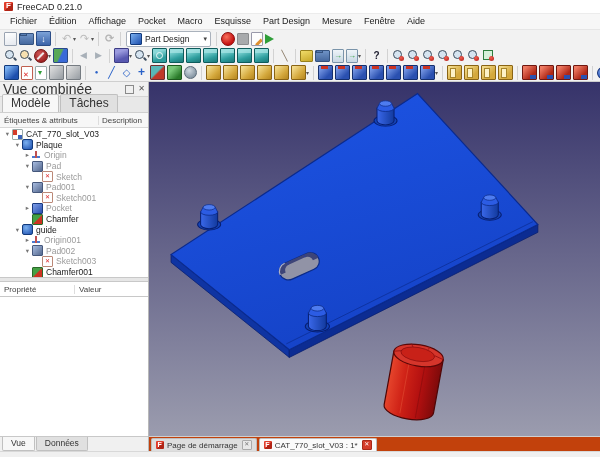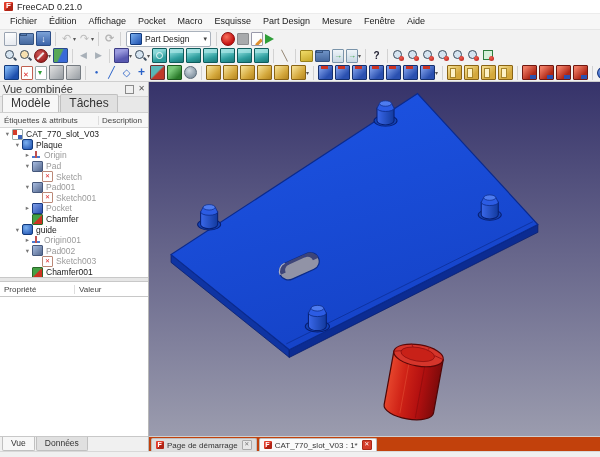--- a/index.html
+++ b/index.html
@@ -87,21 +87,21 @@
   .patty{background:linear-gradient(135deg,#f2da8a 12%,#d4a83c 70%);border:1px solid #8a6414;}
   .patty::before{content:"";position:absolute;left:2px;top:2px;width:4px;height:8px;background:#fdf2c8;border:1px solid #a8862a;}
   .dressr{background:linear-gradient(135deg,#ee7a62 15%,#b02818 70%);border:1px solid #701810;}
   .dressr::before{content:"";position:absolute;right:0;bottom:0;width:6px;height:4px;background:#2a50b0;}
   .ellip{background:radial-gradient(circle at 38% 32%,#8ab0f0,#2a55b8 75%);border-radius:50%/58%;border:1px solid #16337a;width:12px;height:10px;}
 
   
   .main{flex:1;display:flex;min-height:0;}
   .dock{width:148px;flex:none;background:#f0f0f0;border-right:1px solid #b8b8b8;display:flex;flex-direction:column;}
   .dockhead{height:14px;background:#f0f0f0;border-bottom:1px solid #d4d4d4;display:flex;align-items:center;padding:0 3px;flex:none;}
-  .dockhead .dtitle{font-size:11px;color:#333;flex:1;}
+  .dockhead .dtitle{font-size:14px;color:#333;flex:1;}
   .wbtn{width:7px;height:7px;border:1px solid #8a8a8a;margin-right:4px;flex:none;}
   .wclose{font-size:8px;color:#555;line-height:8px;flex:none;}
   .docktabs{height:15px;display:flex;align-items:flex-end;padding-left:2px;background:#e8e8e8;flex:none;}
   .dtab{font-size:12px;color:#333;padding:1px 8px 2px;border:1px solid #c0c0c0;border-bottom:none;background:#e0e0e0;border-radius:2px 2px 0 0;margin-right:1px;}
   .dtab.active{background:#f7f7f7;}
   .colhead{height:14px;background:#f7f7f7;border-bottom:1px solid #d8d8d8;display:flex;align-items:center;flex:none;border-top:1px solid #cfcfcf;}
   .colhead .c1{flex:1;font-size:8px;color:#444;padding-left:4px;border-right:1px solid #ddd;}
   .colhead .c2{width:46px;font-size:8px;color:#444;padding-left:3px;}
   .tree{height:148px;background:#fff;overflow:hidden;border-bottom:1px solid #c8c8c8;flex:none;padding-top:1px;}
   .trow2{height:10.6px;display:flex;align-items:center;white-space:nowrap;}

